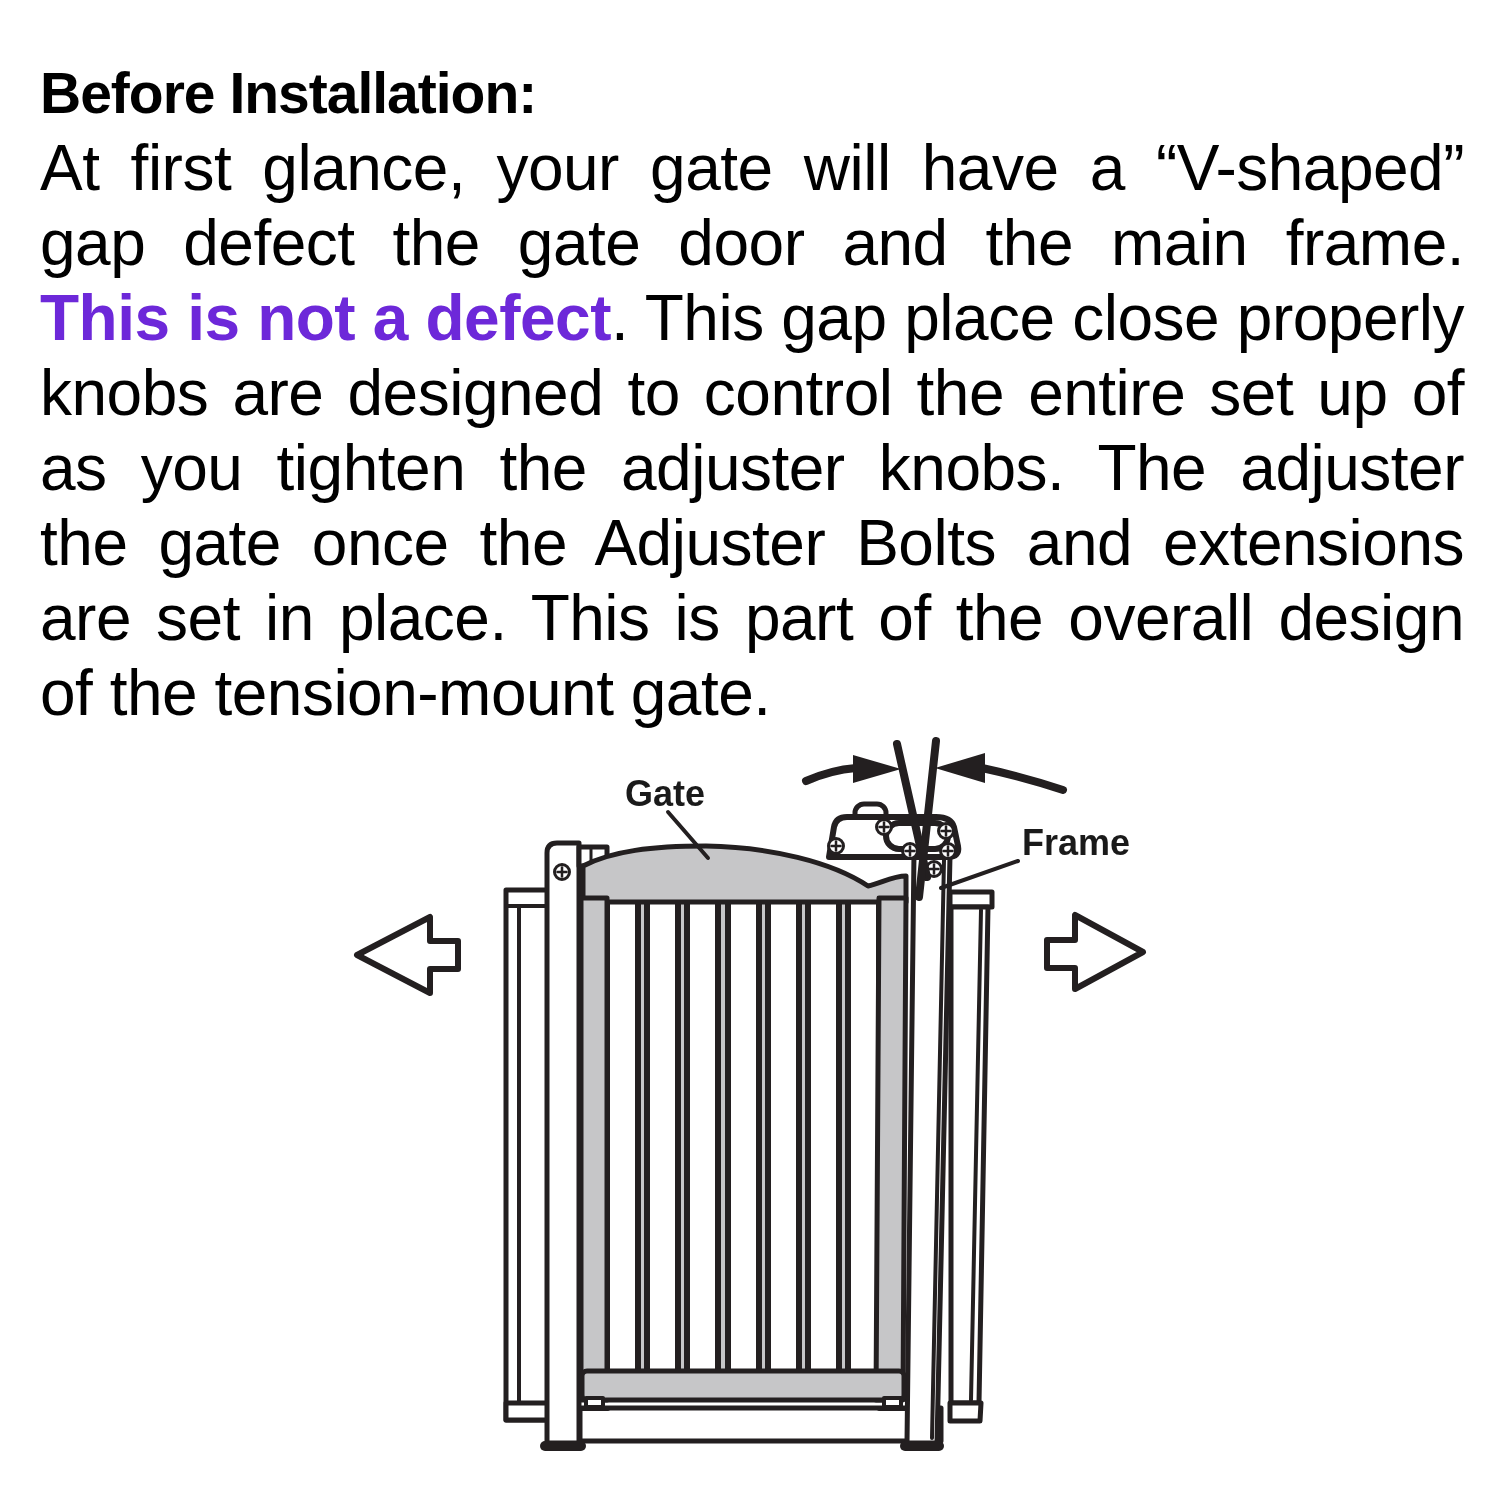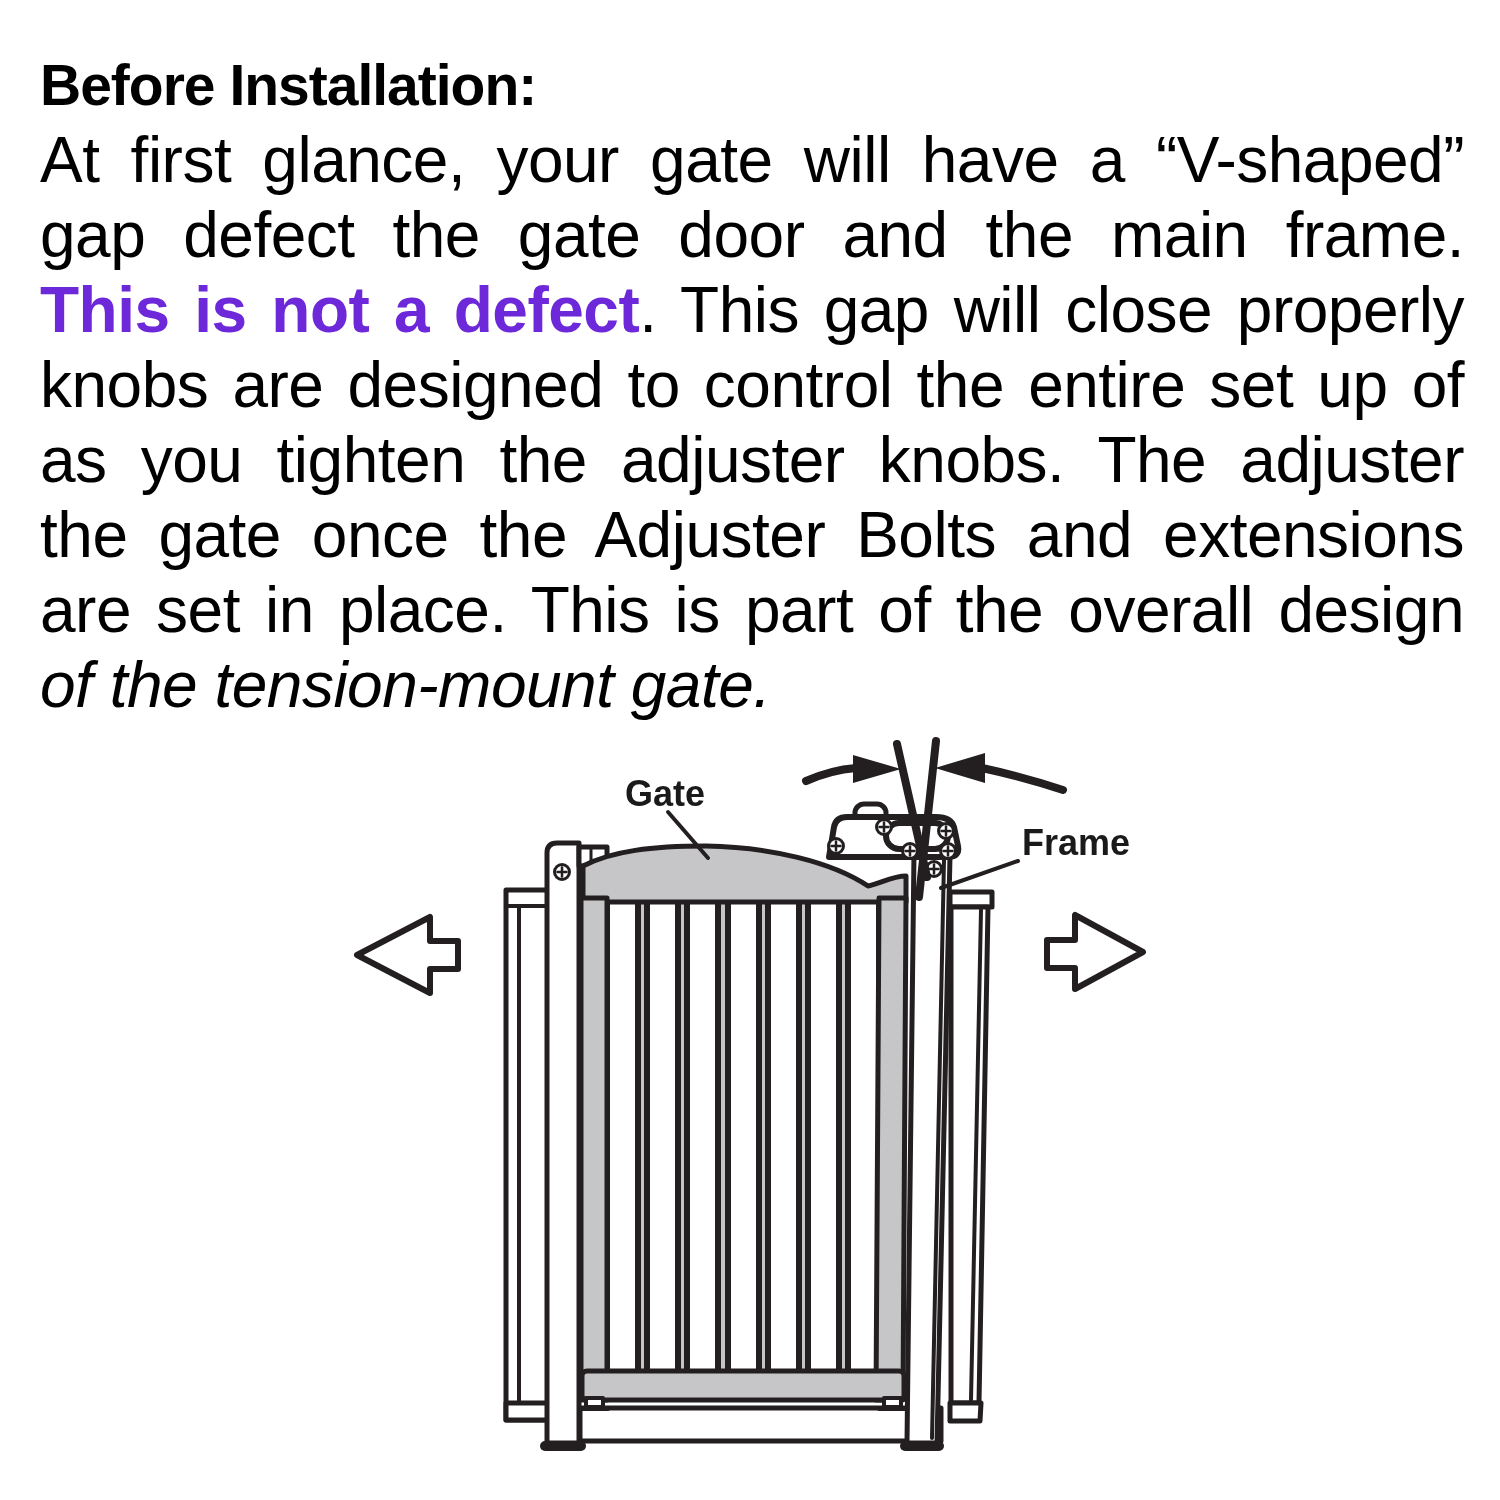--- a/index.html
+++ b/index.html
@@ -8,40 +8,39 @@
     width:1500px;height:1500px;
     background:#ffffff;
     overflow:hidden;
     font-family:"Liberation Sans",sans-serif;
   }
   .diagram{
     position:absolute;left:0;top:0;
     pointer-events:none;
   }
   .text-block{
-    position:absolute;left:40px;top:8px;
+    position:absolute;left:40px;top:16px;
     width:1424px;
     padding-top:40px;
     color:#000000;
   }
   .heading{
     font-size:57px;line-height:75px;
     font-weight:bold;
     letter-spacing:-1px;
     white-space:nowrap;
   }
   .line{
     font-size:64px;line-height:75px;
     letter-spacing:-0.5px;
     text-align:justify;
     text-align-last:justify;
   }
   .line.last{
     text-align-last:left;
-    font-style:italic;
   }
   .red-bold{
     color:#6d28d9;
     font-weight:bold;
   }
   .dlabel{
     font-family:"Liberation Sans",sans-serif;
     font-size:36px;
     font-weight:bold;
     fill:#1a1a1a;
@@ -154,21 +153,21 @@
       <text class="dlabel" x="625" y="806">Gate</text>
       <text class="dlabel" x="1022" y="855">Frame</text>
     </g>
   </svg>
 
   <div class="text-block">
     <div class="heading">Before Installation:</div>
     <div id="paragraph">
         <div class="line"><span>At first glance, your gate will have a “V-shaped”</span></div>
         <div class="line"><span>gap defect the gate door and the main frame.</span></div>
-        <div class="line"><span class="red-bold">This is not a defect</span><span>. This gap will close properly</span></div>
+        <div class="line"><span class="red-bold">This is not a defect</span><span>. This gap place close properly</span></div>
         <div class="line"><span>knobs are designed to control the entire set up of</span></div>
         <div class="line"><span>as you tighten the adjuster knobs. The adjuster</span></div>
         <div class="line"><span>the gate once the Adjuster Bolts and extensions</span></div>
         <div class="line"><span>are set in place. This is part of the overall design</span></div>
         <div class="line last"><span>of the tension-mount gate.</span></div>
       </div>
   </div>
 
 </div>
 

